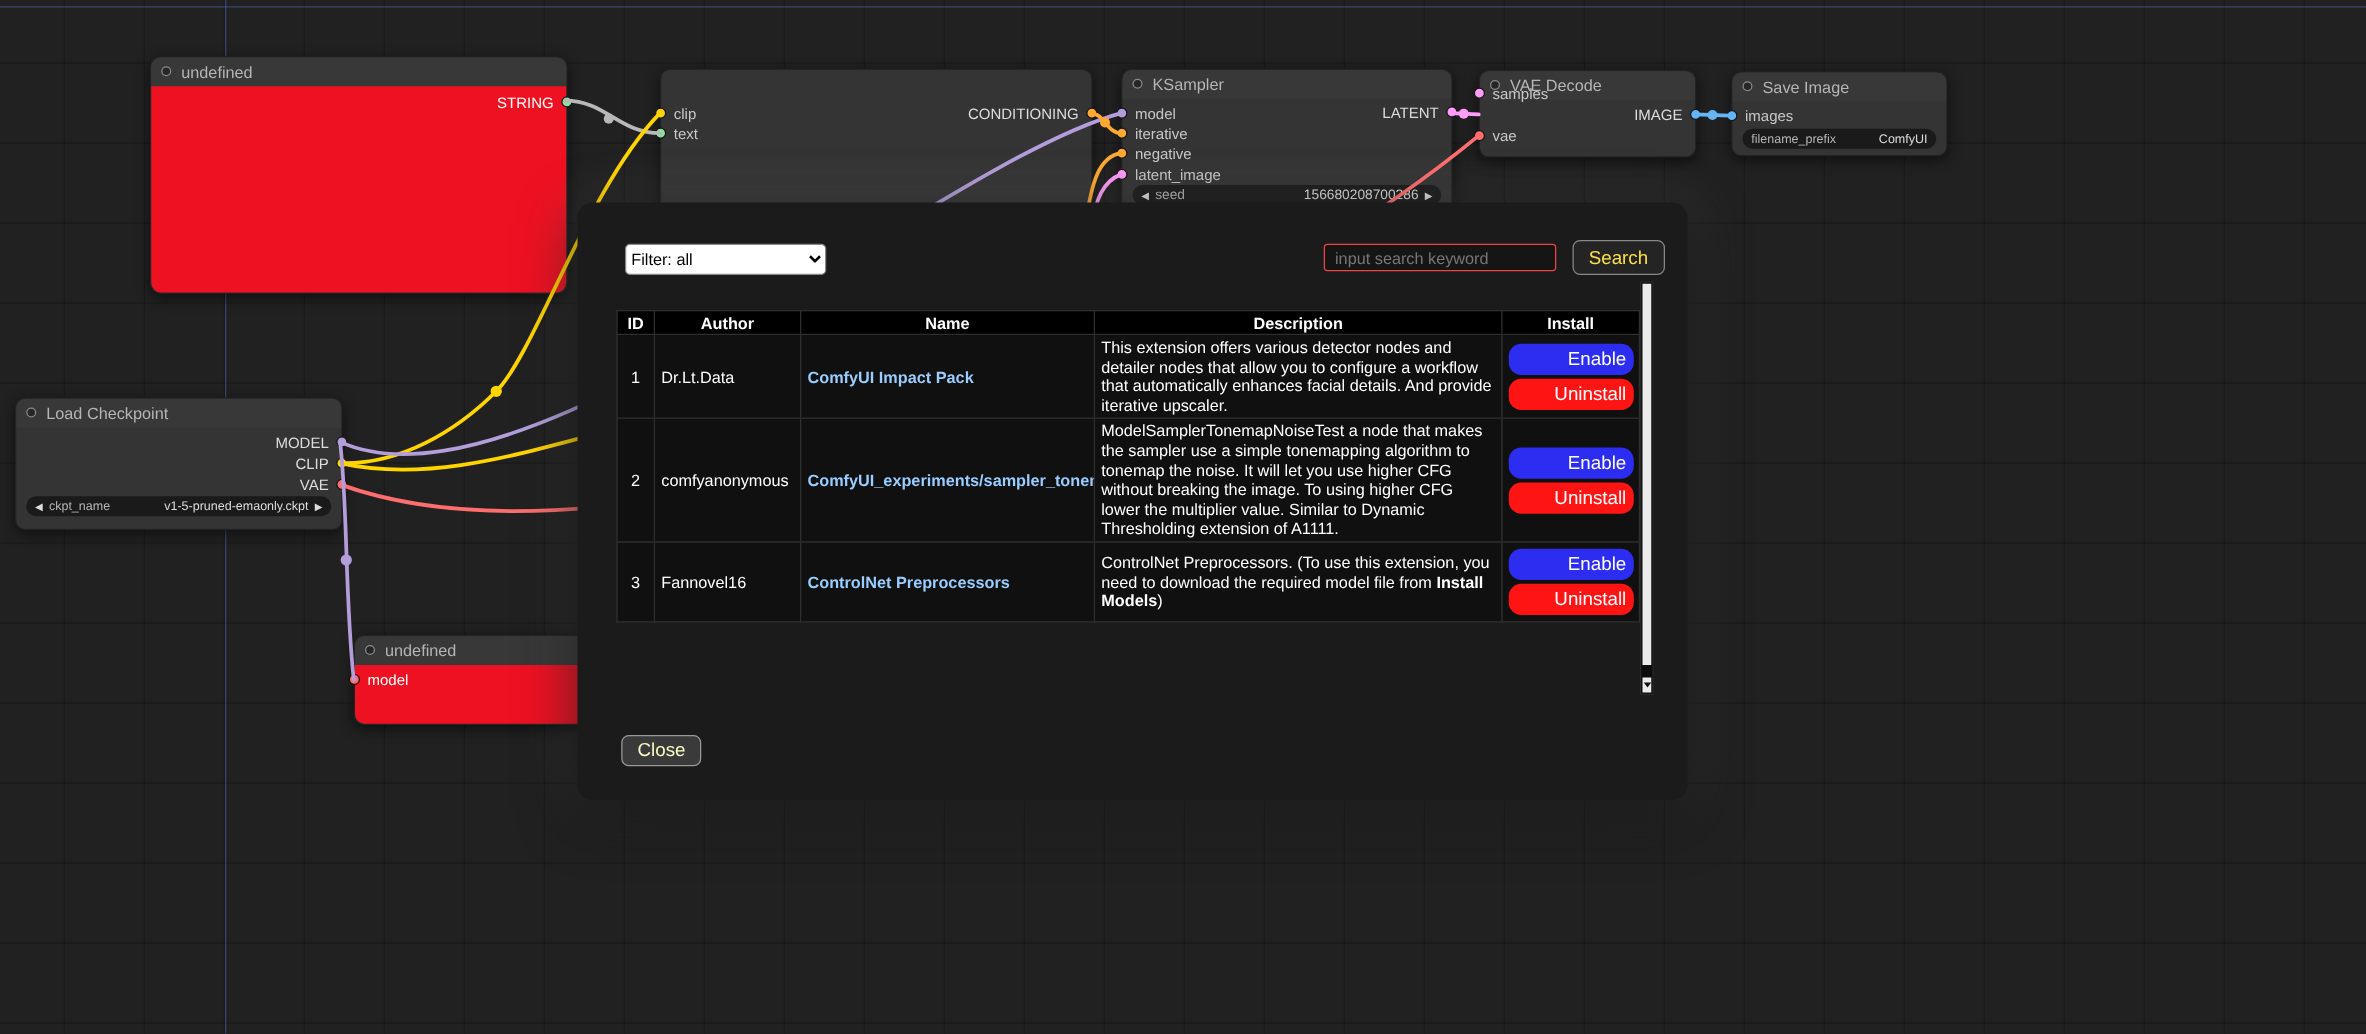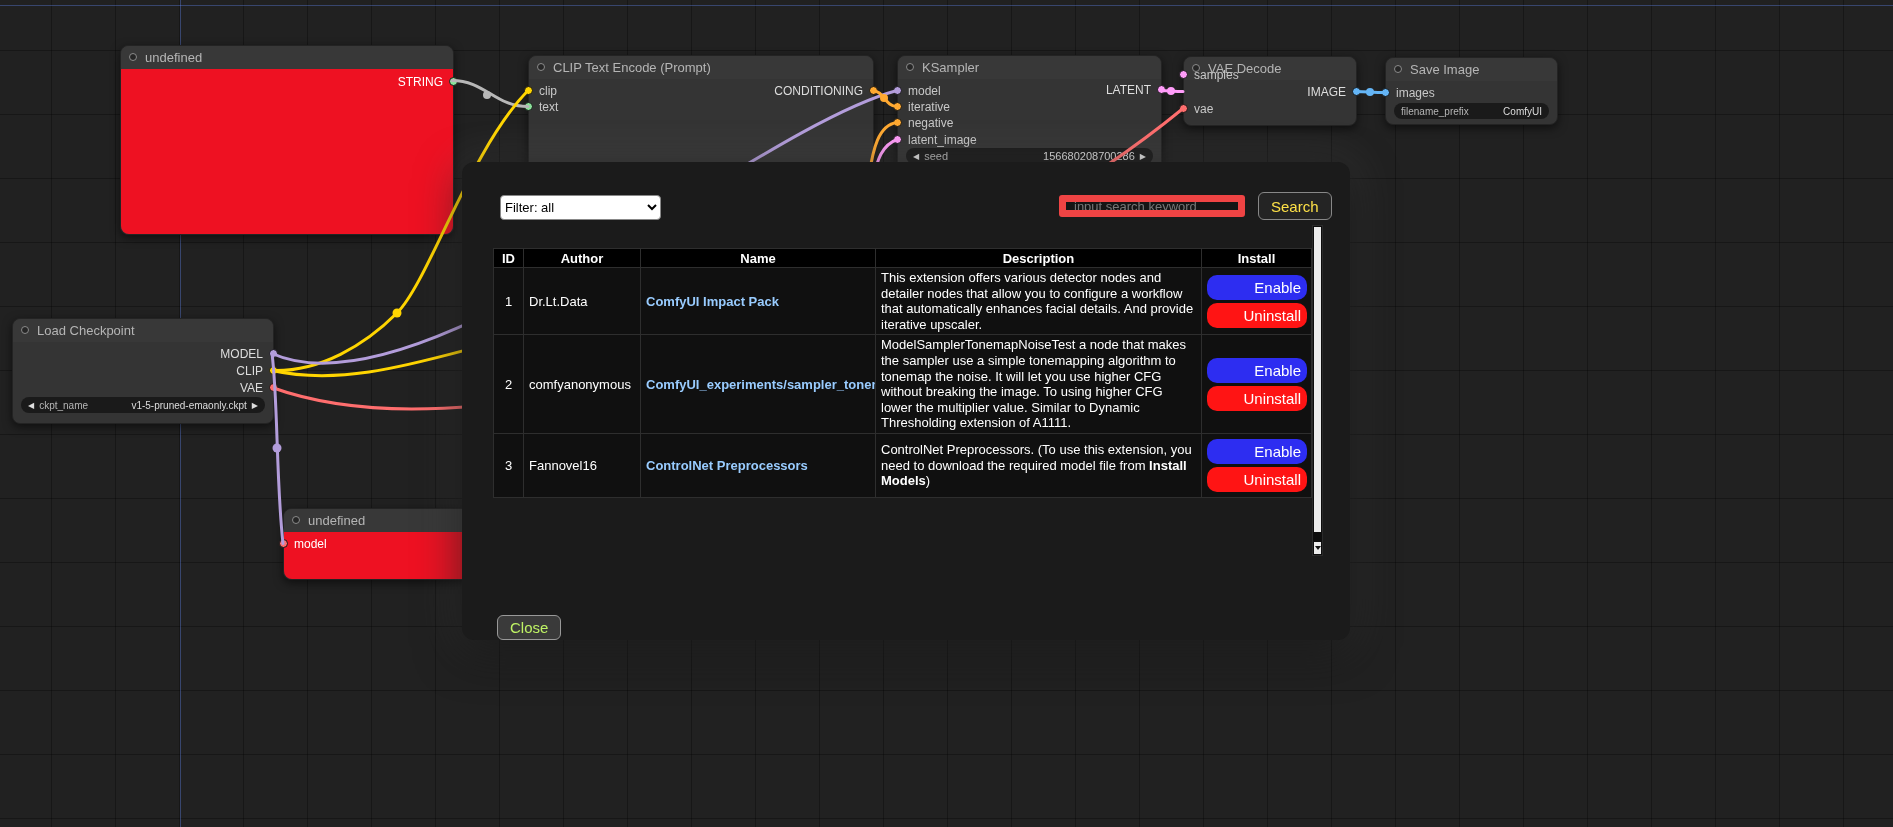--- a/index.html
+++ b/index.html
@@ -86,21 +86,21 @@
     background:#1b1b1b;border-radius:12px;
     box-shadow:0 0 45px 10px rgba(255,255,255,0.08),0 12px 45px rgba(0,0,0,0.65);
   }
   .filter-select{
     position:absolute;left:38px;top:33px;width:161px;height:25px;
     font-size:13px;font-family:"Liberation Sans",sans-serif;border-radius:4px;
     background:#fff;color:#000;border:1px solid #888;
   }
   .search-input{
     position:absolute;left:597px;top:33px;width:186px;height:22px;box-sizing:border-box;
-    background:#151515;border:7px solid #ef4444;border-radius:3px;color:#ccc;
+    background:#151515;border:1px solid #ef4444;border-radius:3px;color:#ccc;
     font-size:13px;font-family:"Liberation Sans",sans-serif;padding:0 8px;
   }
   .search-input::placeholder{color:#777;}
   .search-btn{
     position:absolute;left:796px;top:30px;height:28px;padding:0 12px;
     background:#242424;border:1px solid #888;border-radius:6px;color:#fde047;
     font-size:15px;font-family:"Liberation Sans",sans-serif;cursor:pointer;
   }
   .table-wrap{position:absolute;left:31px;top:63px;width:830px;height:331px;}
   table.ext{
@@ -131,22 +131,22 @@
     position:absolute;left:819px;top:0;width:11px;height:331px;background:#0d0d0d;
     border:1px solid #2a2a2a;box-sizing:border-box;
   }
   .scroll-thumb{position:absolute;left:1px;right:1px;top:1px;height:305px;background:#ececec;}
   .scroll-btn{
     position:absolute;left:1px;right:1px;bottom:1px;height:12px;background:#ececec;
     display:flex;align-items:center;justify-content:center;
   }
   .tri-down{width:0;height:0;border-left:3px solid transparent;border-right:3px solid transparent;border-top:4px solid #111;}
   .close-btn{
-    position:absolute;left:35px;top:453px;padding:3px 12px;
-    background:#3a3a3a;border:1.5px solid #999;border-radius:6px;color:#bef264;
+    position:absolute;left:35px;top:426px;padding:3px 12px;
+    background:#3a3a3a;border:1.5px solid #999;border-radius:6px;color:#fef9c3;
     font-size:15px;font-family:"Liberation Sans",sans-serif;cursor:pointer;
   }
 </style>
 </head>
 <body>
 
 <div class="canvas"></div>
 <div class="axis-v"></div>
 <div class="axis-h"></div>
 
@@ -156,24 +156,20 @@
     <span>undefined</span>
   </div>
   <div class="node-body error"></div>
   <div class="port out" style="top:28px;left:0;right:0;">
     <span class="port-label onred">STRING</span>
     <span class="port-dot c-string"></span>
   </div>
 </div>
 
 <div class="node" style="left:528px;top:55px;width:344px;height:240px;">
-  <div class="node-header">
-    <span class="collapse-dot"></span>
-    <span>CLIP Text Encode (Prompt)</span>
-  </div>
   <div class="port in" style="top:27px;left:0;right:170px;">
     <span class="port-dot c-clip"></span>
     <span class="port-label">clip</span>
   </div>
   <div class="port in" style="top:43px;left:0;right:170px;">
     <span class="port-dot c-string"></span>
     <span class="port-label">text</span>
   </div>
   <div class="port out" style="top:27px;left:120px;right:0;text-align:right;">
     <span class="port-label out-label-light">CONDITIONING</span>

